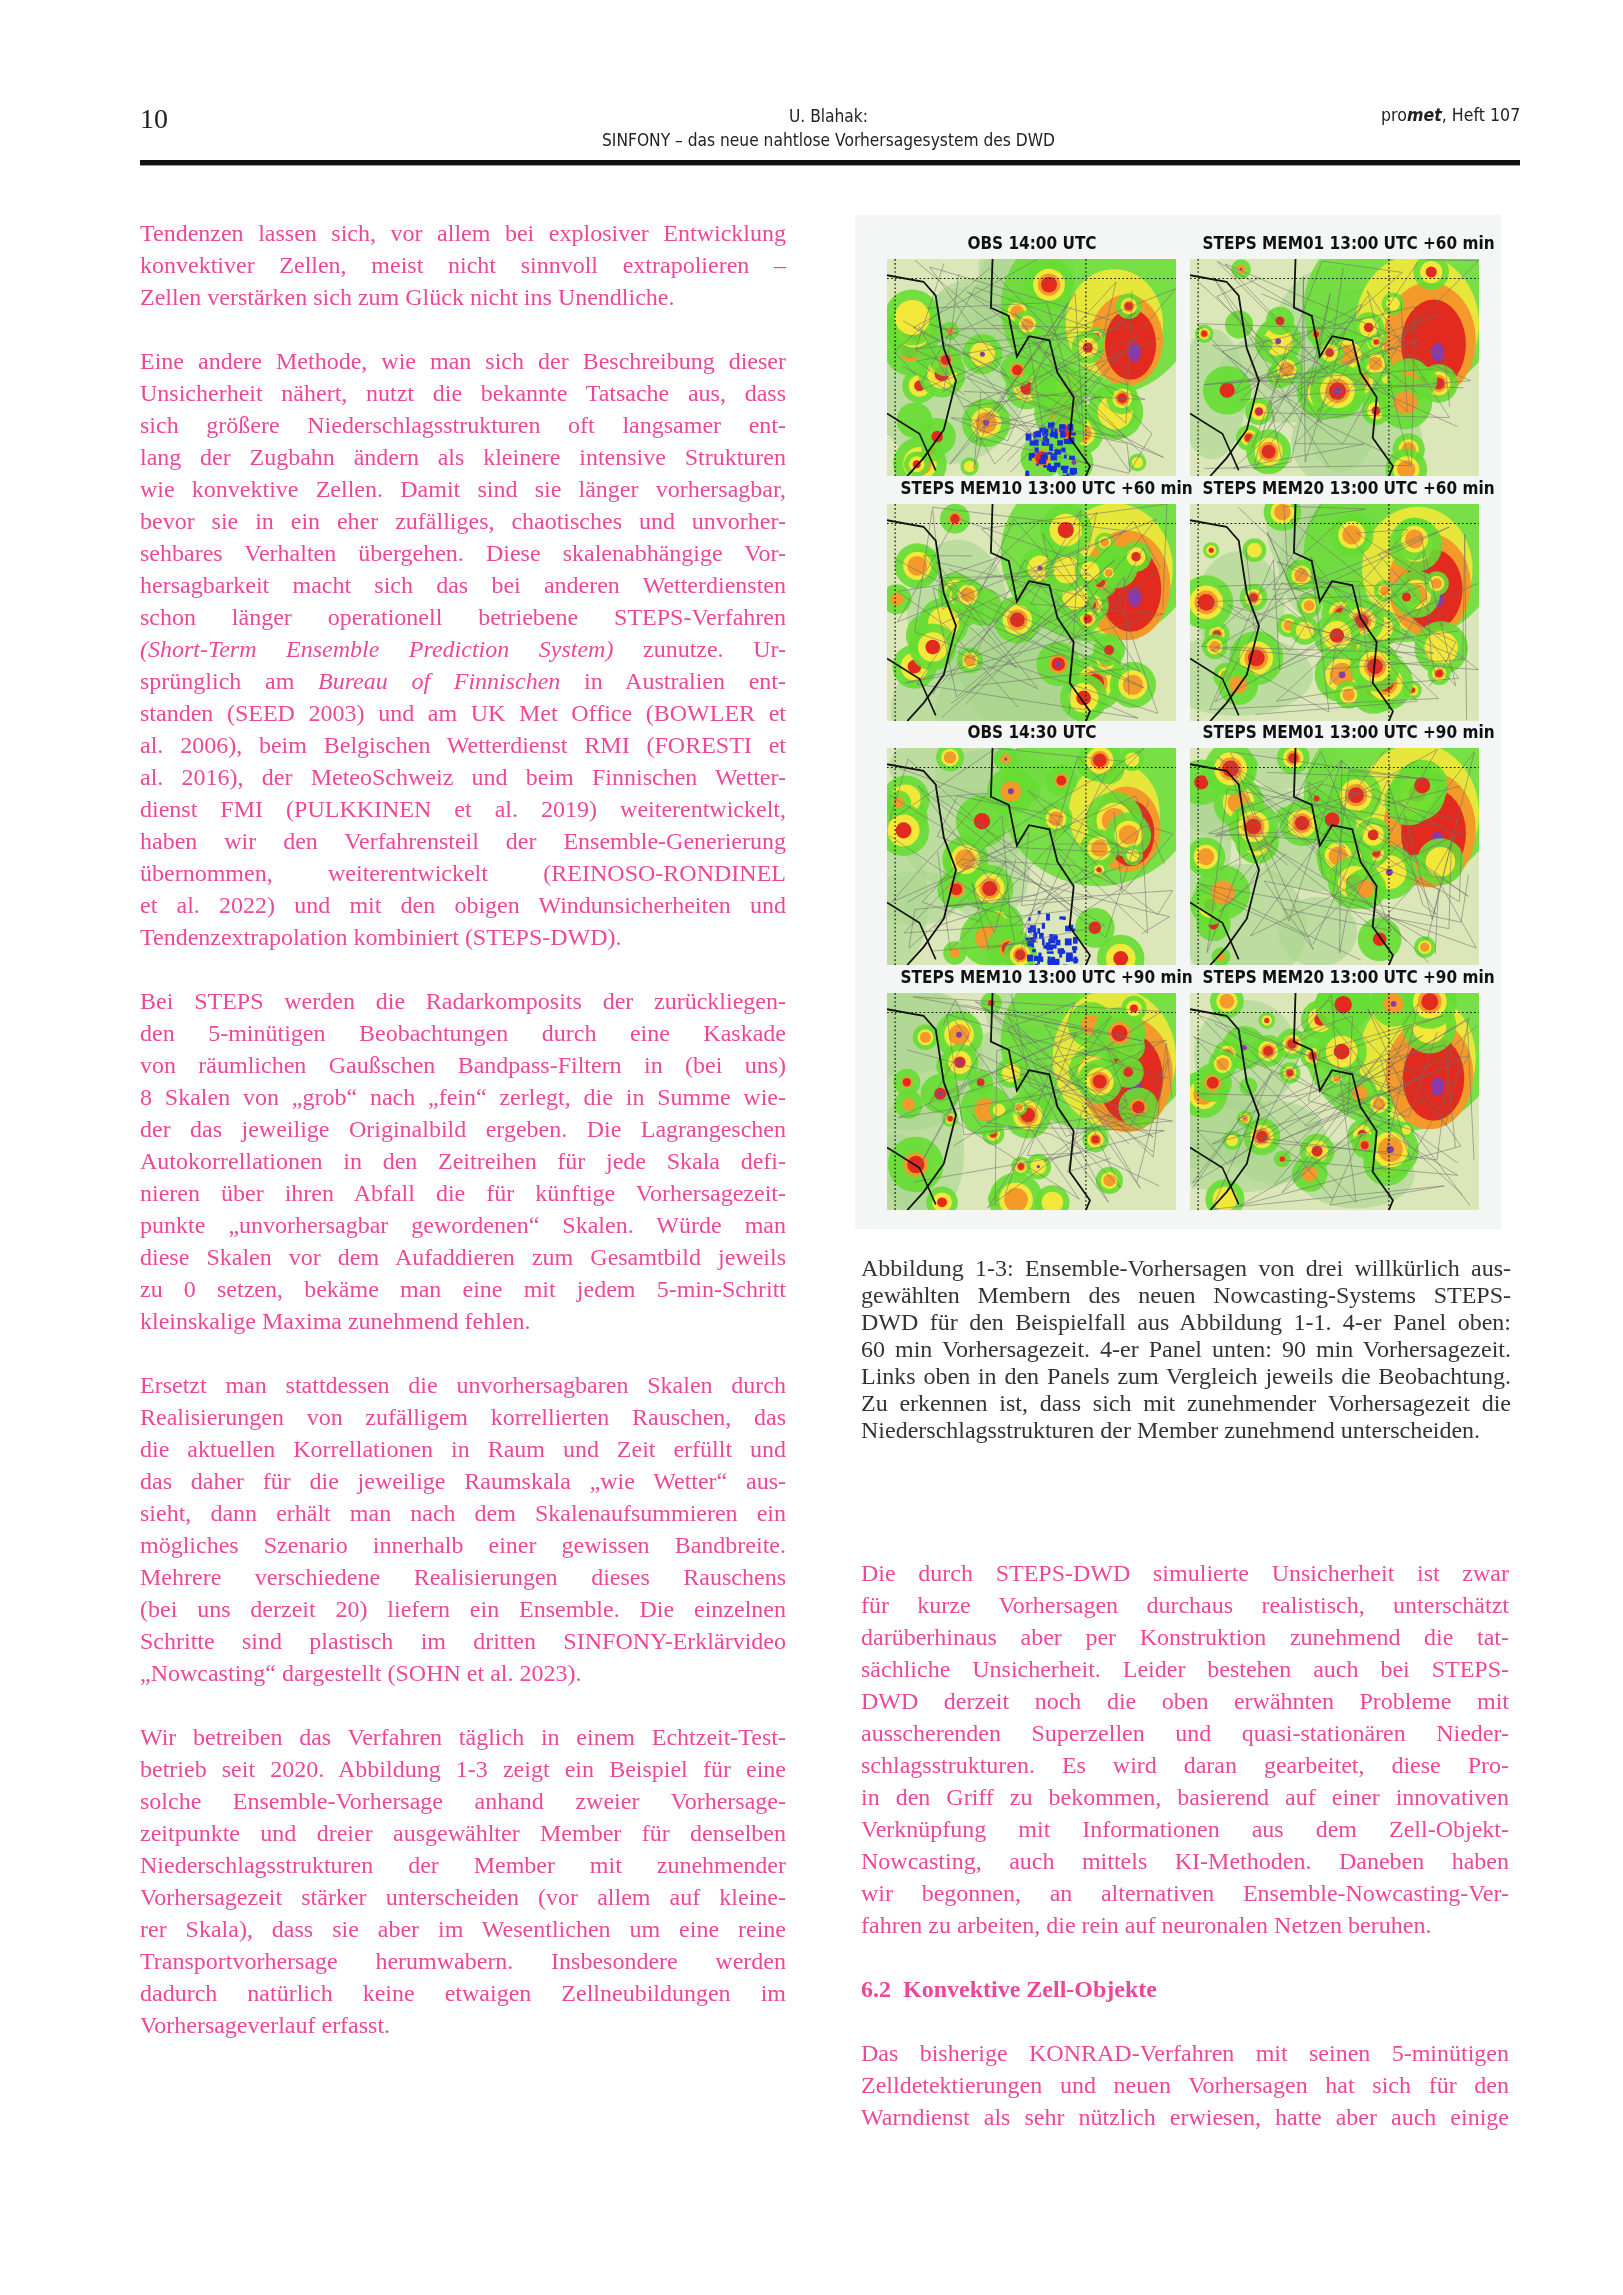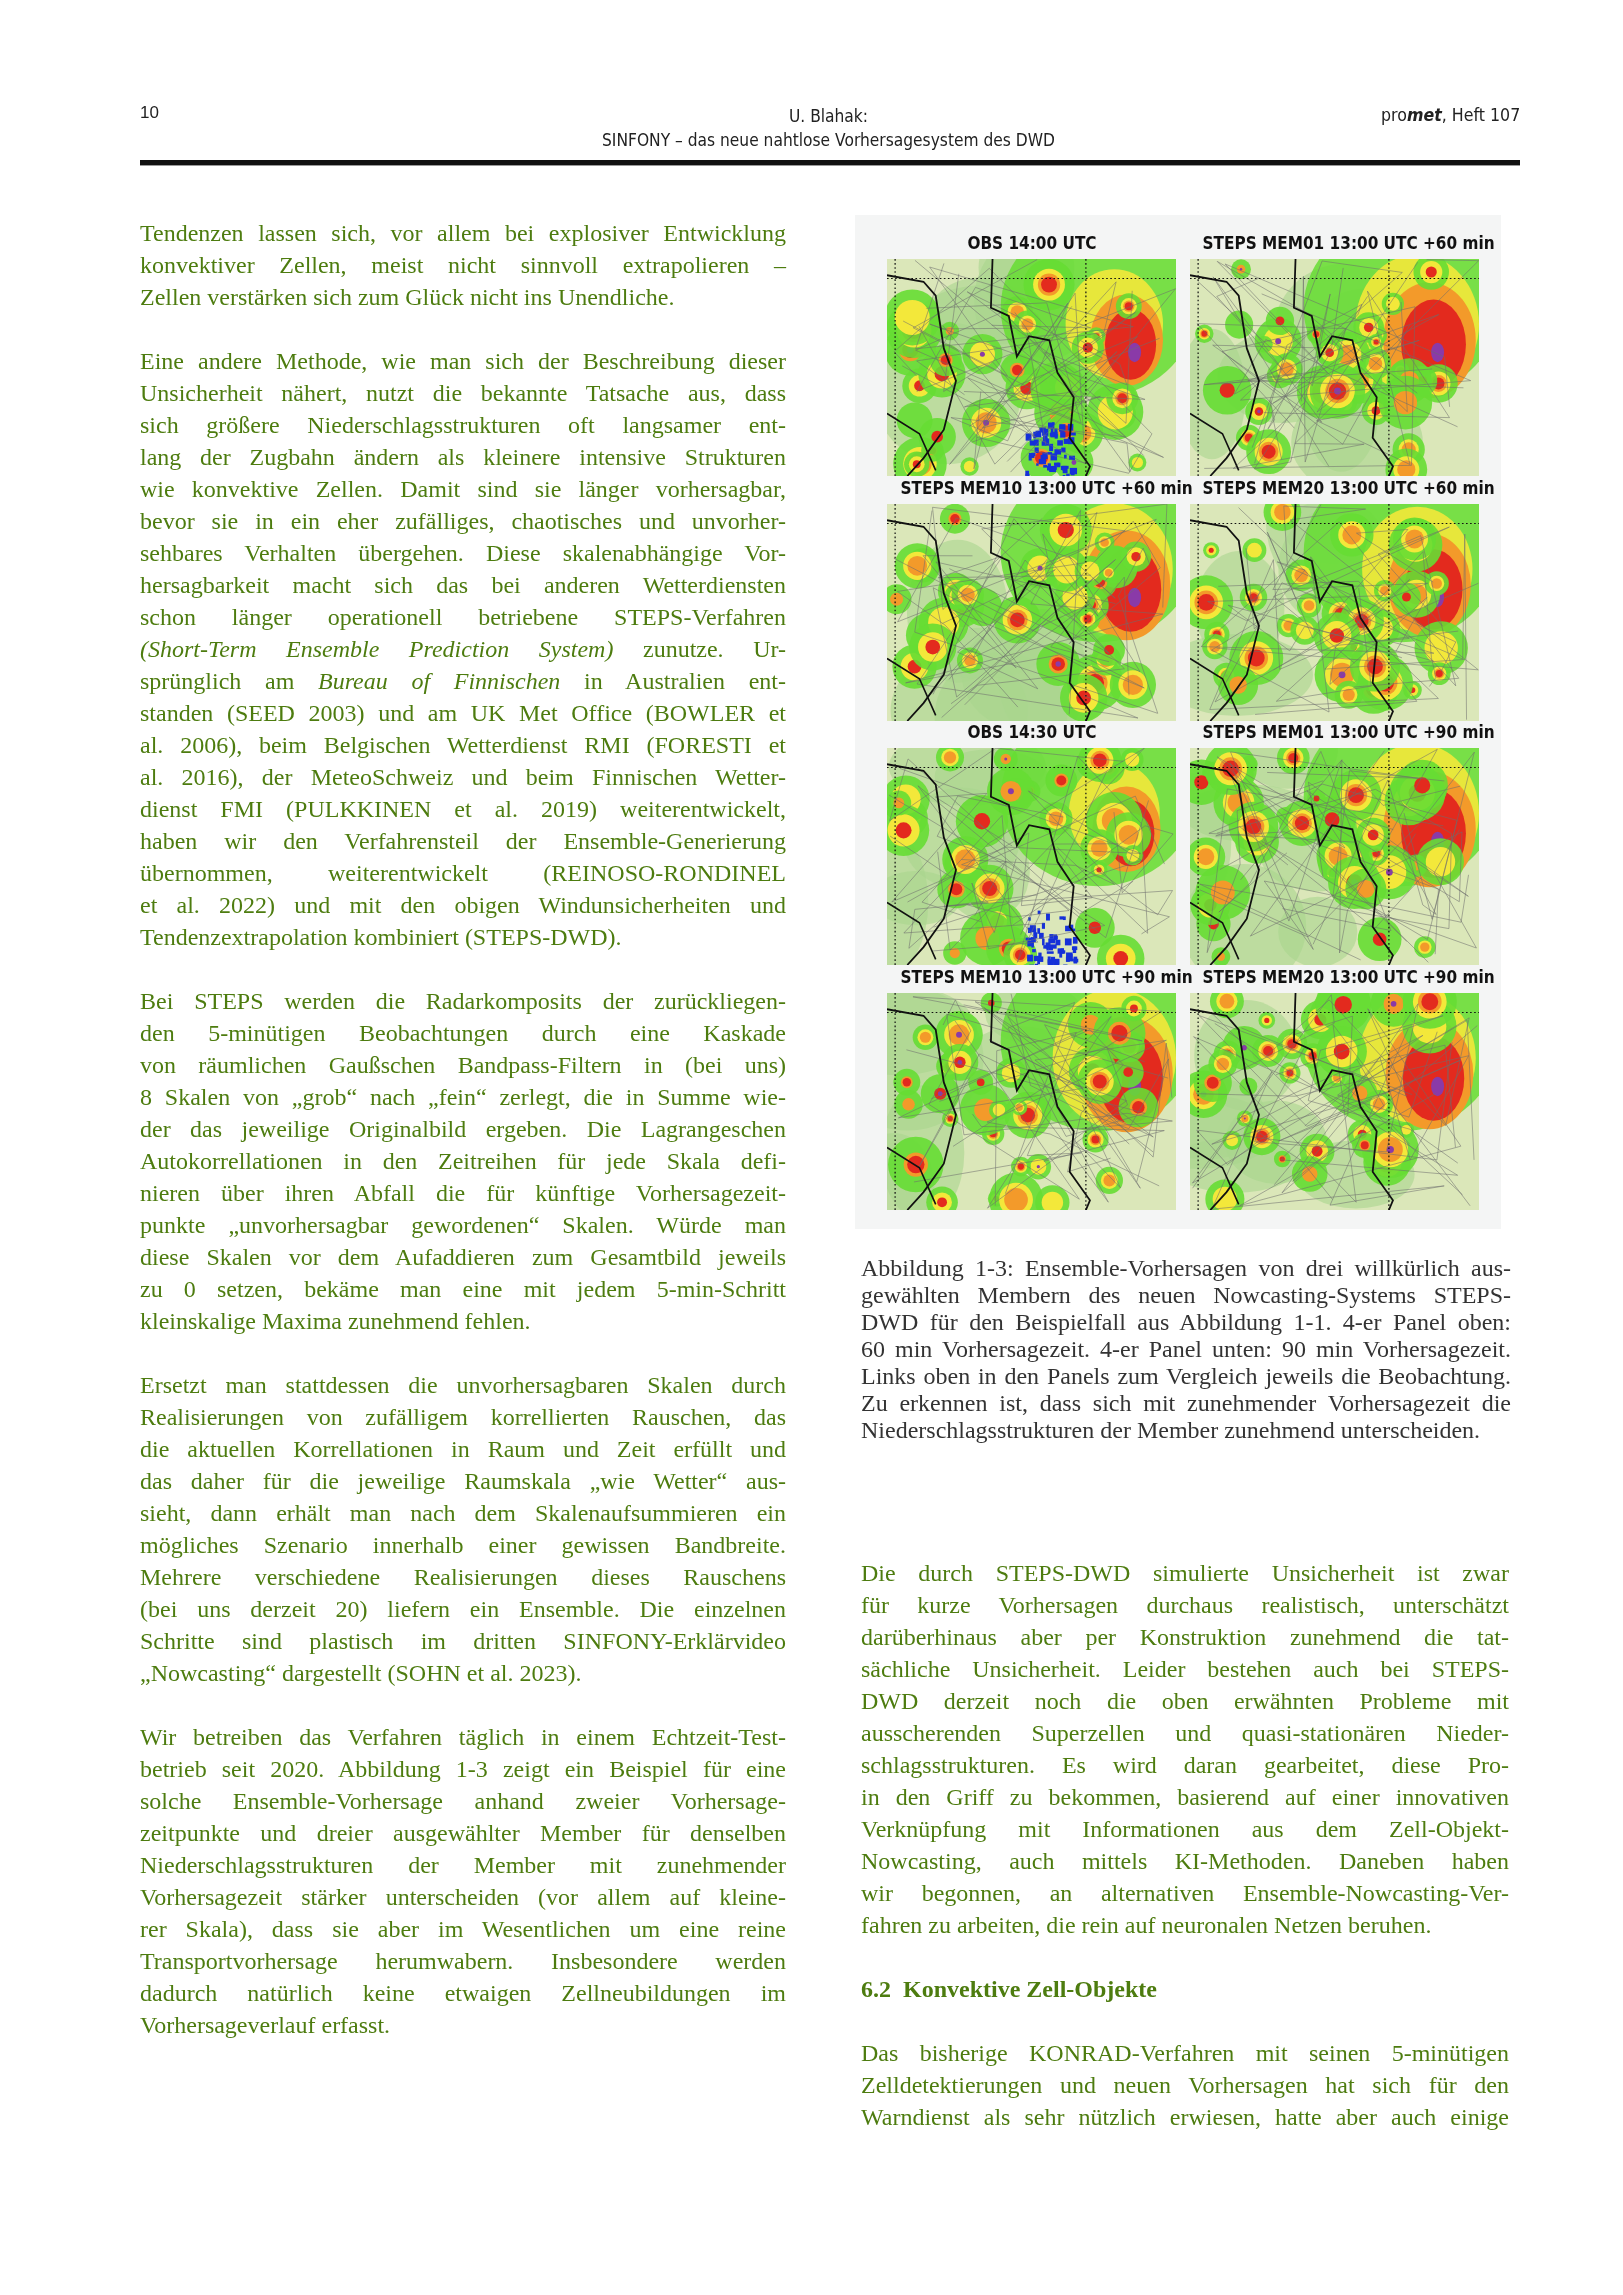--- a/index.html
+++ b/index.html
@@ -1,23 +1,23 @@
 <!DOCTYPE html>
 <html style="font-size:13px"><head>
 <meta charset="utf-8">
 <style>
   html, body { margin:0; padding:0; background:#ffffff; }
   body { width:1624px; height:2295px; position:relative; overflow:hidden; }
-  .hdr-num { position:absolute; left:140px; top:103px; font-family:Liberation Sans, sans-serif; font-size:17px; color:#222; }
+  .hdr-num { position:absolute; left:140px; top:103px; font-family:Liberation Serif, serif; font-size:28px; color:#222; }
   .hdr-center { position:absolute; left:455px; width:747px; top:104px; text-align:center; font-family:"DejaVu Sans", sans-serif; font-size:18px; line-height:24px; color:#222; transform:scaleX(0.86); transform-origin:center top; }
   .hdr-right { position:absolute; right:104px; top:104px; font-family:"DejaVu Sans", sans-serif; font-size:18px; color:#222; transform:scaleX(0.88); transform-origin:right top; }
   .hdr-right b { font-style:italic; }
   .hdr-rule { position:absolute; left:140px; width:1380px; top:160px; height:4.9px; background:#111; border-bottom:1.6px solid #999; }
 
-  .col { position:absolute; font-family:"Liberation Serif", serif; font-size:24px; line-height:32px; color:#4d7c0f; text-align:justify; hyphens:manual; }
+  .col { position:absolute; font-family:"Liberation Serif", serif; font-size:24px; line-height:32px; color:#ec4899; text-align:justify; hyphens:manual; }
   .col.left { left:140px; width:646px; }
   .col.right { left:861px; width:648px; }
   .col p { margin:0; }
   .col .gap { height:32px; }
   .line { display:block; text-align:justify; text-align-last:justify; white-space:nowrap; overflow:visible; }
   .line.last { text-align-last:left; }
   .it { font-style:italic; }
   h3.sec { margin:0; font-family:"Liberation Serif", serif; font-weight:bold; font-size:24px; }
 
   .figure { position:absolute; left:855px; top:215px; width:646px; height:1014px; background:#f4f5f5; }

